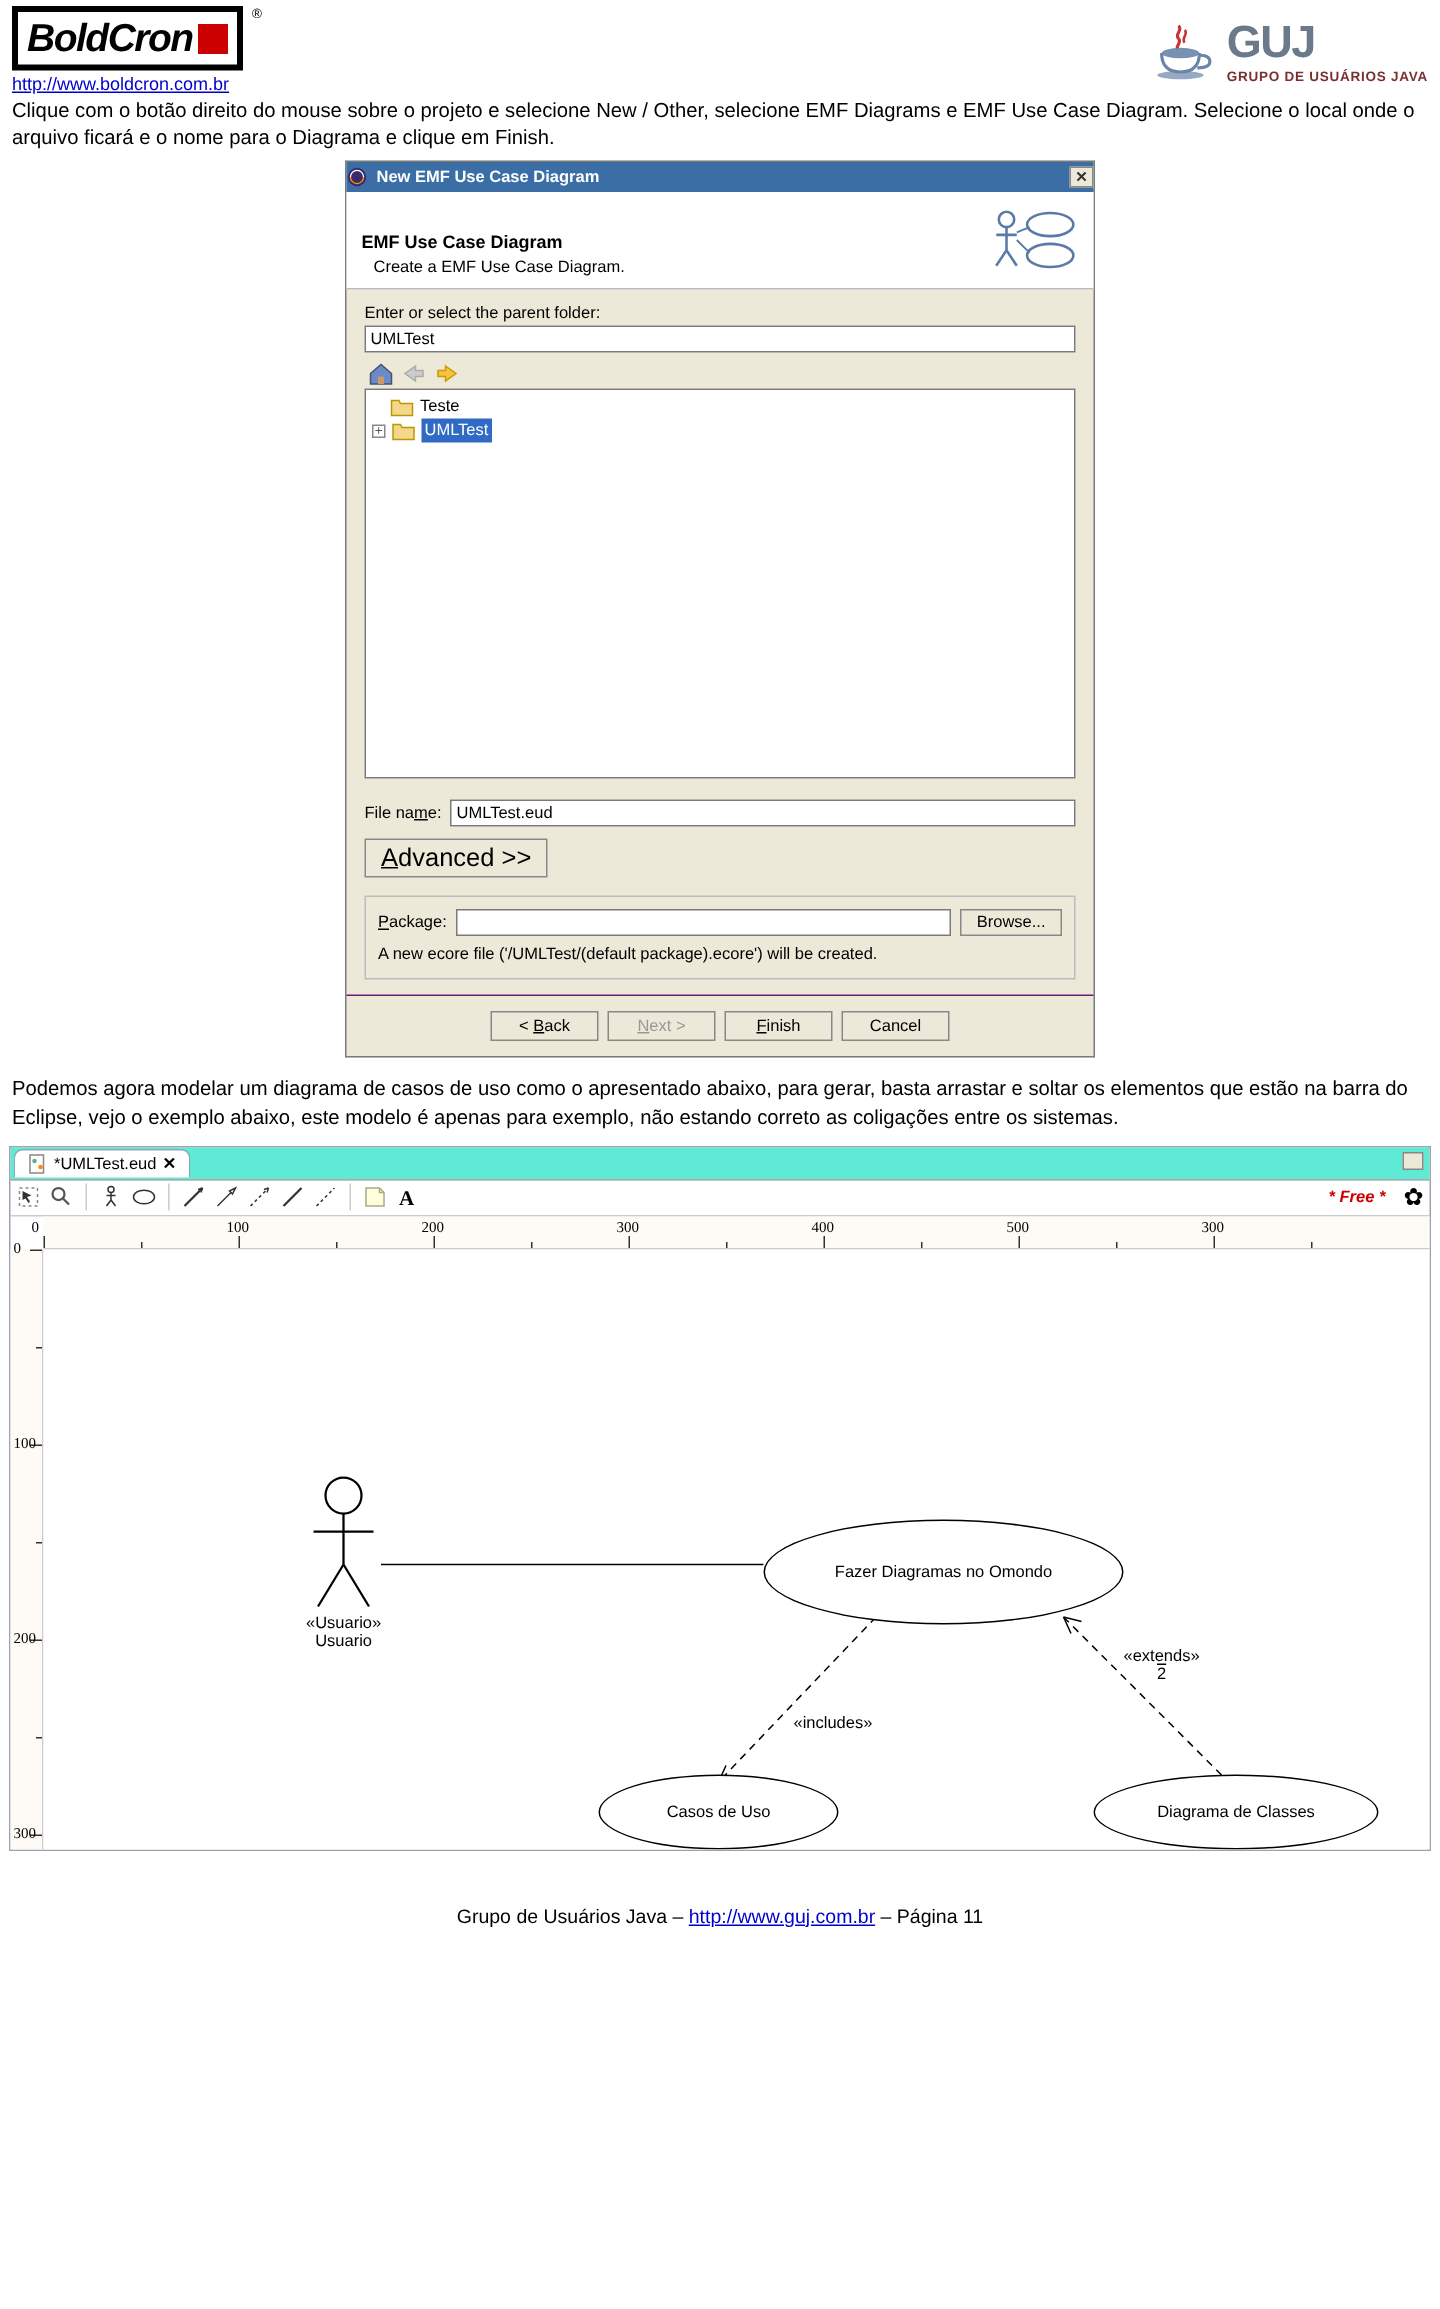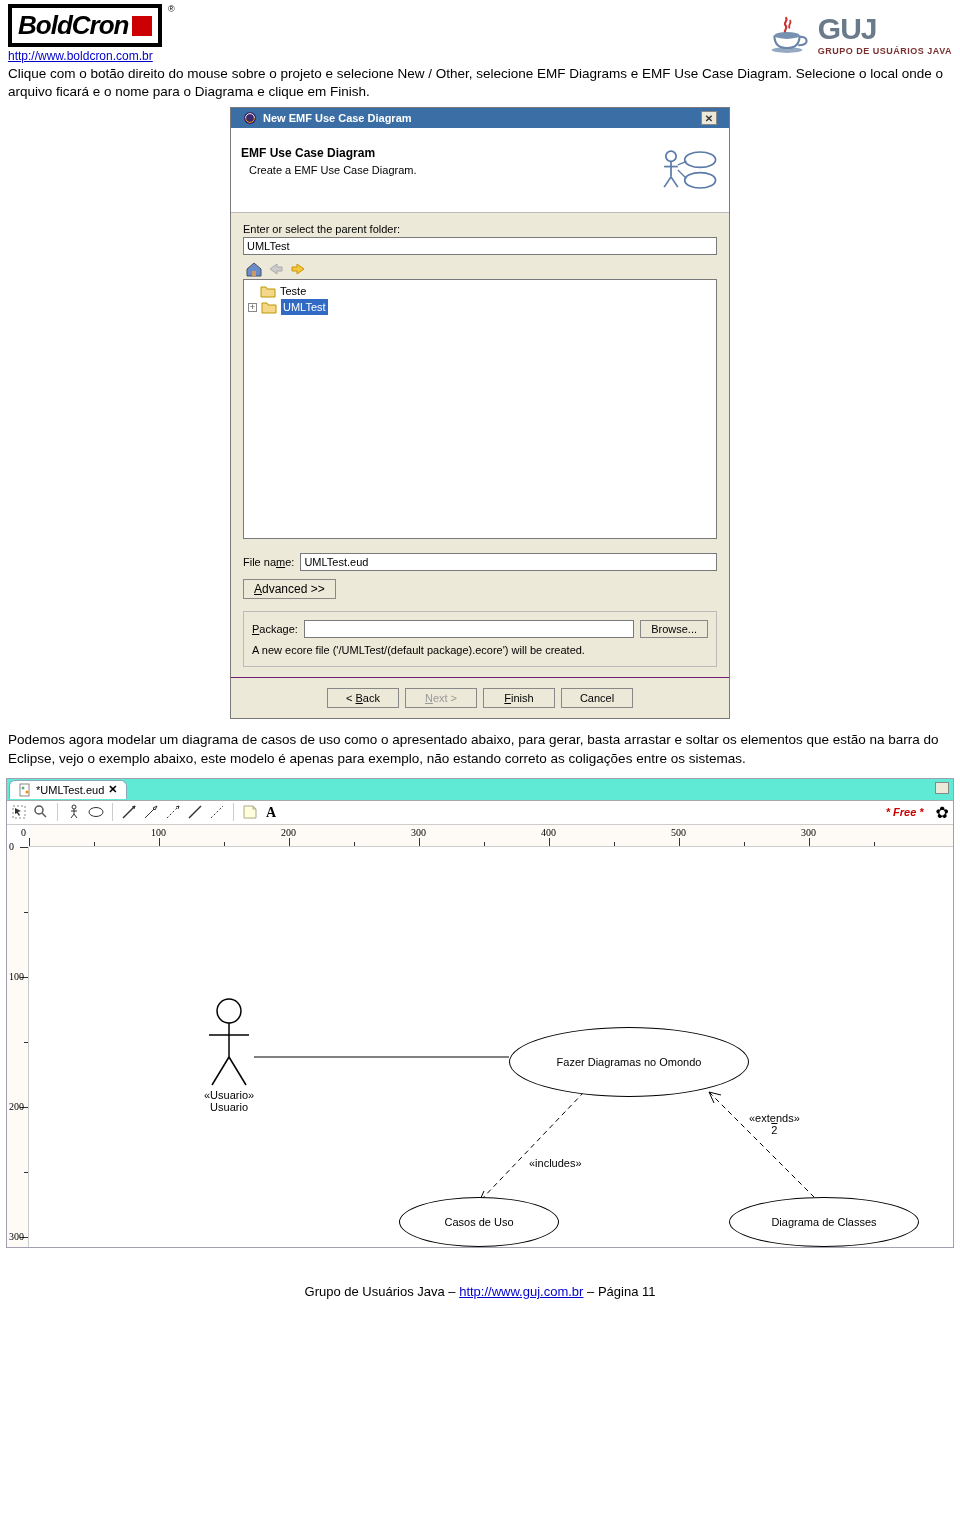--- a/index.html
+++ b/index.html
@@ -17,26 +17,26 @@
   .cup-icon { width:42px; height:42px; }
   .guj-text { font-family: Arial; text-align:left; }
   .guj-big { font-size:30px; font-weight:bold; color:#6a7a8a; letter-spacing:-1px; }
   .guj-sub { font-size:9px; font-weight:bold; color:#7a3030; letter-spacing:0.5px; }
   
   .body-text { padding: 2px 8px 4px 8px; font-size:13.5px; line-height:1.35; }
   
   
   .dialog-wrap { display:flex; justify-content:center; padding: 2px 0 10px 0; }
   .dialog { width: 500px; border:1px solid #7a7a7a; background:#ece9d8; font-family: Tahoma, Arial, sans-serif; font-size:11px; }
-  .titlebar { background: linear-gradient(#3a6ea5,#3a6ea5); color:#fff; display:flex; align-items:center; padding:2px 12px; height:20px; }
+  .titlebar { background: linear-gradient(#3a6ea5,#3a6ea5); color:#fff; display:flex; align-items:center; padding:2px 0; height:20px; }
   .titlebar .tb-icon { width:14px; height:14px; margin-right:4px; }
   .titlebar .tb-title { flex:1; font-size:11px; font-weight:bold; padding-left:2px;}
   .titlebar .tb-close { width:16px; height:14px; background:#ece9d8; border:1px solid #888; display:flex; align-items:center; justify-content:center; font-size:10px; font-family:Arial; color:#333; font-weight:bold;}
   
-  .wizard-banner { background:#fff; border-bottom:1px solid #bbb; padding:18px 10px; display:flex; justify-content:space-between; align-items:flex-start; }
+  .wizard-banner { background:#fff; border-bottom:1px solid #bbb; padding:8px 10px; display:flex; justify-content:space-between; align-items:flex-end; }
   .wizard-banner .wb-left .wb-title { font-weight:bold; font-size:12px; margin-bottom:4px; }
   .wizard-banner .wb-left .wb-sub { font-size:11px; padding-left:8px; }
   .wb-icon { width:60px; height:48px; }
   
   .dialog-panel { padding: 10px 12px; }
   .field-label { font-size:11px; margin-bottom:2px; }
   .text-input { width:100%; border:1px solid #7a7a7a; background:#fff; font-size:11px; padding:2px 3px; height:18px; font-family:Tahoma,Arial; }
   
   .nav-icons { display:flex; gap:4px; margin:6px 0 2px 0; padding-left:2px; }
   .nav-icons svg { width:18px; height:16px; }
@@ -46,21 +46,21 @@
   .tree-item .expander { width:9px; height:9px; border:1px solid #888; display:inline-flex; align-items:center; justify-content:center; font-size:9px; line-height:7px; color:#555; }
   .tree-item .folder { width:16px; height:14px; }
   .tree-item.selected span.label { background:#316ac5; color:#fff; padding:0 2px; }
   .tree-item.indent { margin-left:12px; }
   
   .row-flex { display:flex; align-items:center; gap:6px; margin-top:14px; }
   .row-flex .lbl { font-size:11px; white-space:nowrap; }
   .row-flex .lbl u { text-decoration:underline; }
   .row-flex input { flex:1; }
   
-  .btn-min { border:1px solid #888; background:#ece9d8; padding:2px 10px; font-size:12px; margin-top:8px; }
+  .btn-min { border:1px solid #888; background:#ece9d8; padding:2px 10px; font-size:17px; margin-top:8px; }
   
   .pkg-group { border:1px solid #bbb; background:#ece9d8; margin-top:12px; padding:8px 8px 10px 8px; }
   .pkg-row { display:flex; align-items:center; gap:6px; }
   .pkg-row input { flex:1; }
   .pkg-row .browse-btn { border:1px solid #888; background:#ece9d8; padding:2px 10px; font-size:11px; }
   .pkg-note { font-size:11px; margin-top:6px; }
   
   .button-bar { border-top:1px solid #701a75; padding:10px 12px; display:flex; justify-content:center; gap:6px; }
   .button-bar button { border:1px solid #888; background:#ece9d8; padding:3px 0; width:72px; font-size:11px; }
   .button-bar button:disabled { color:#999; }

